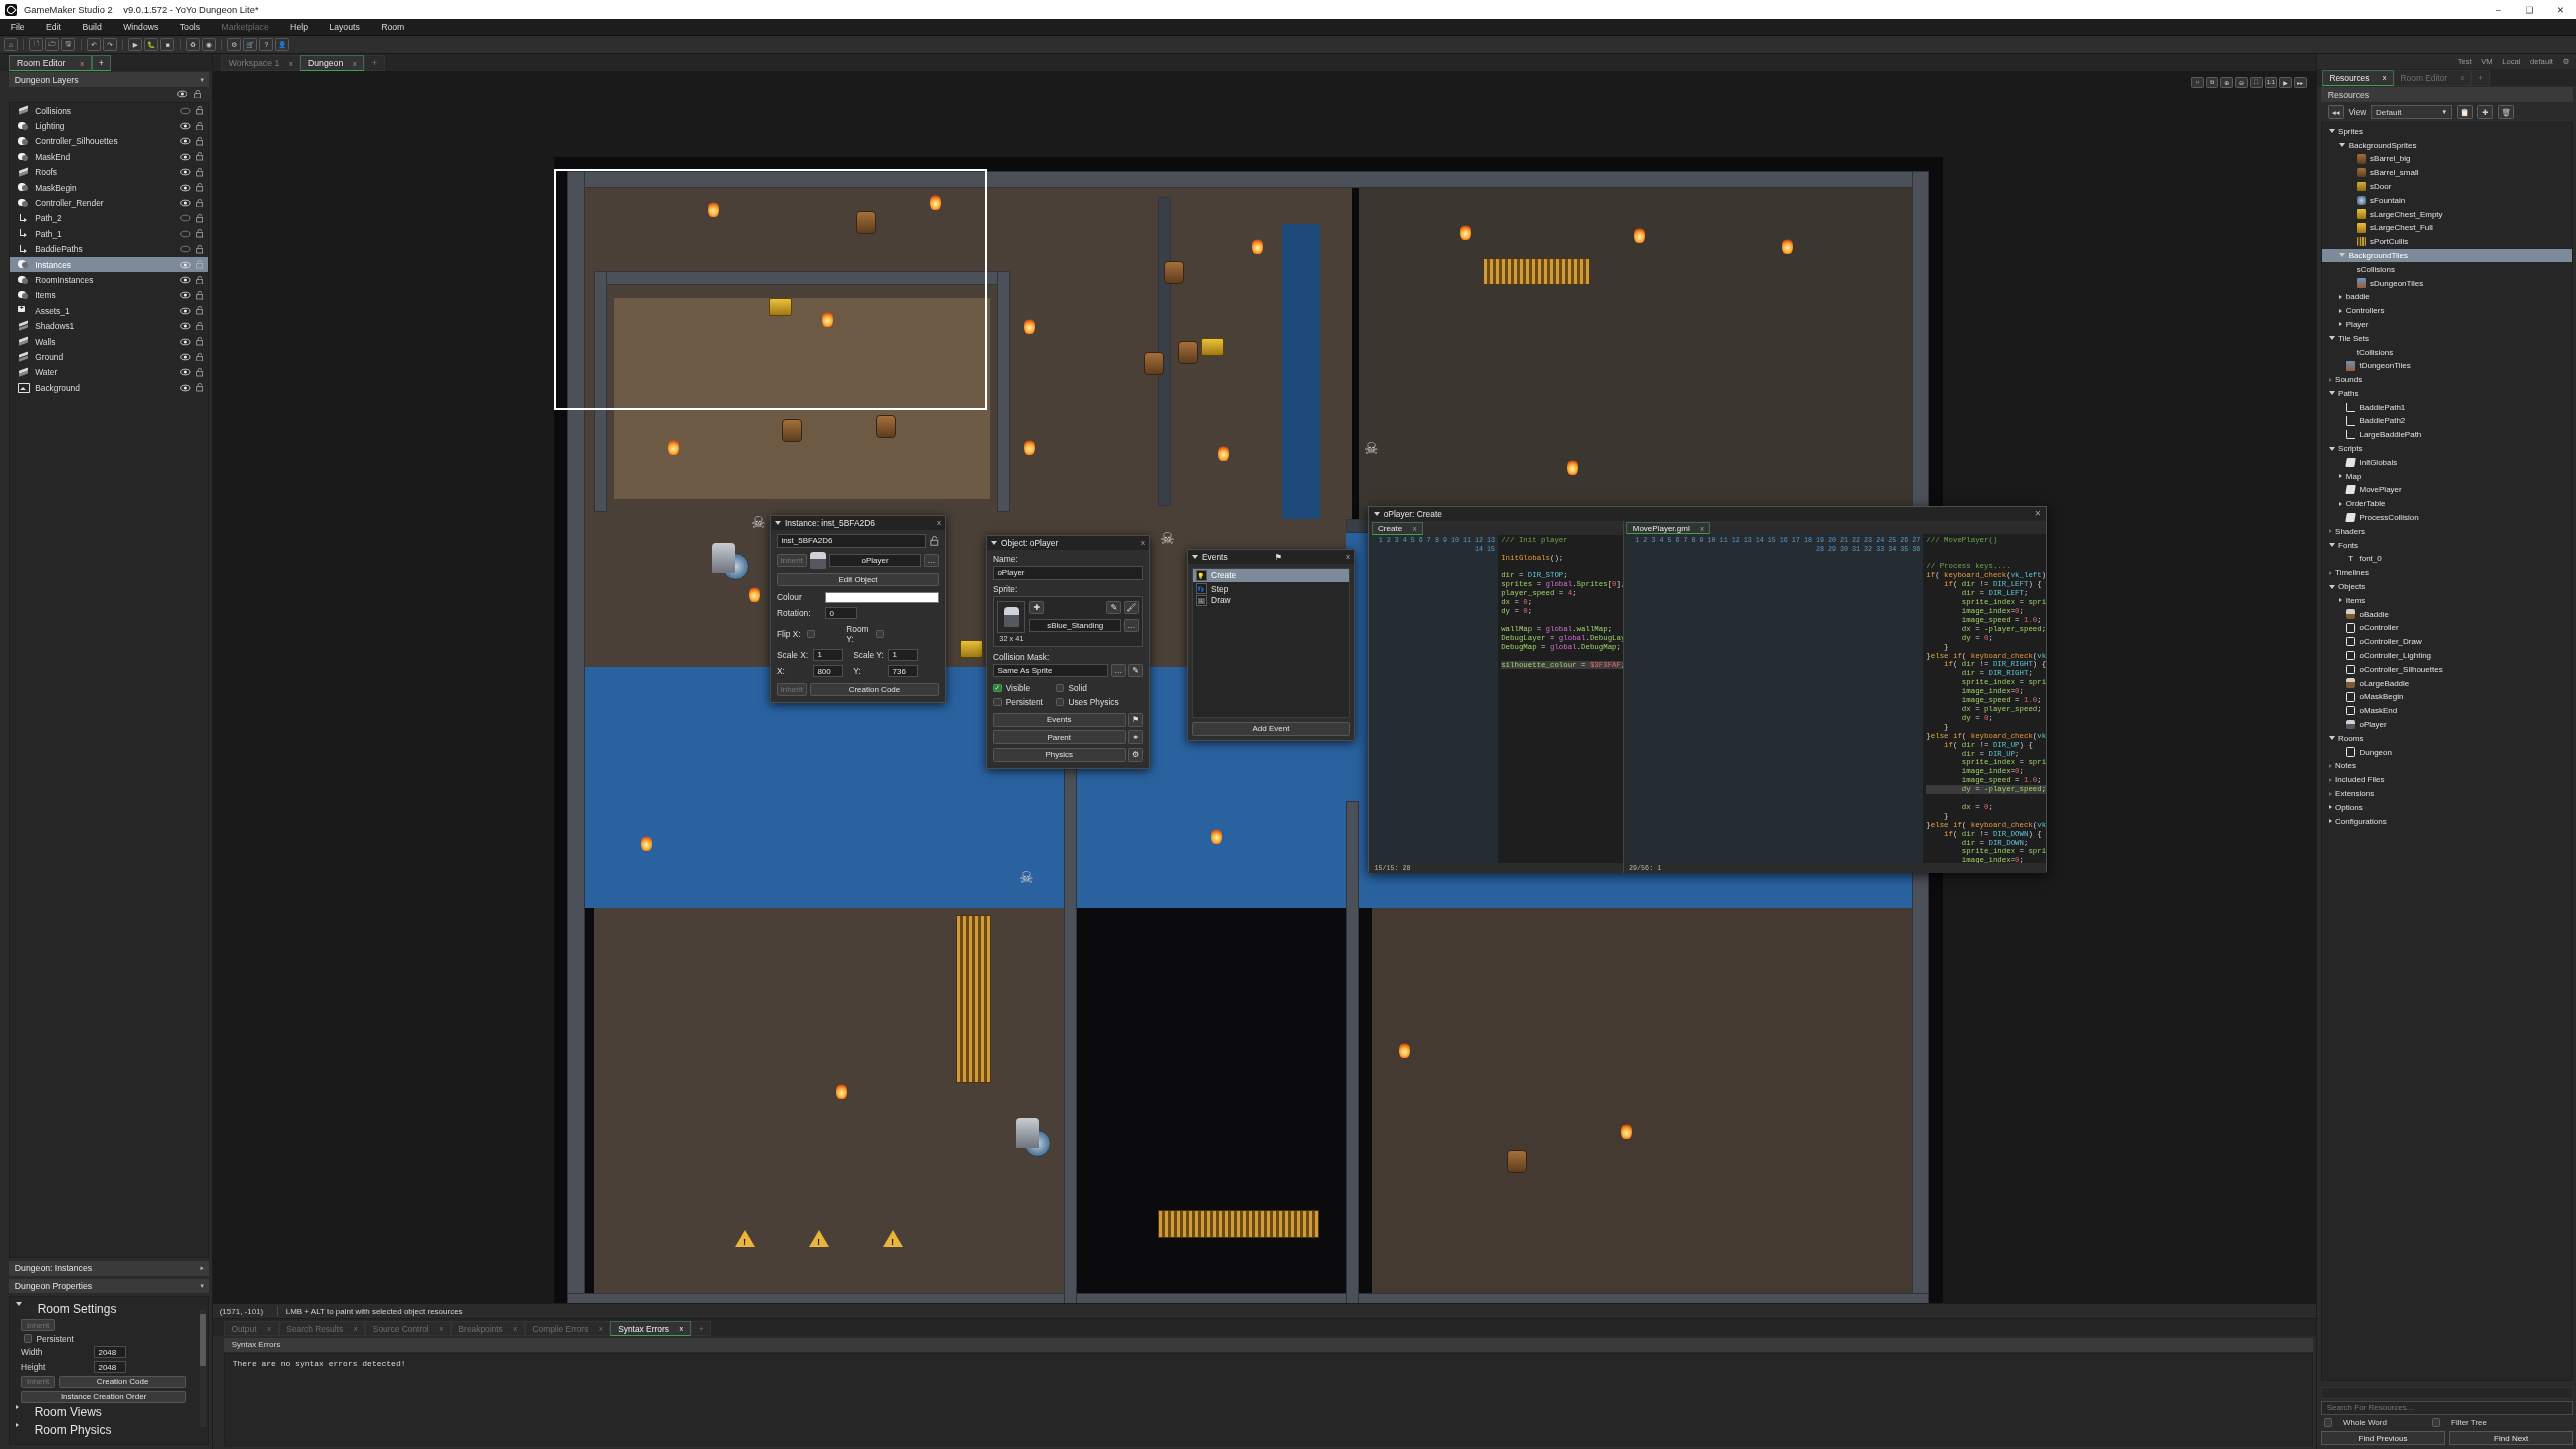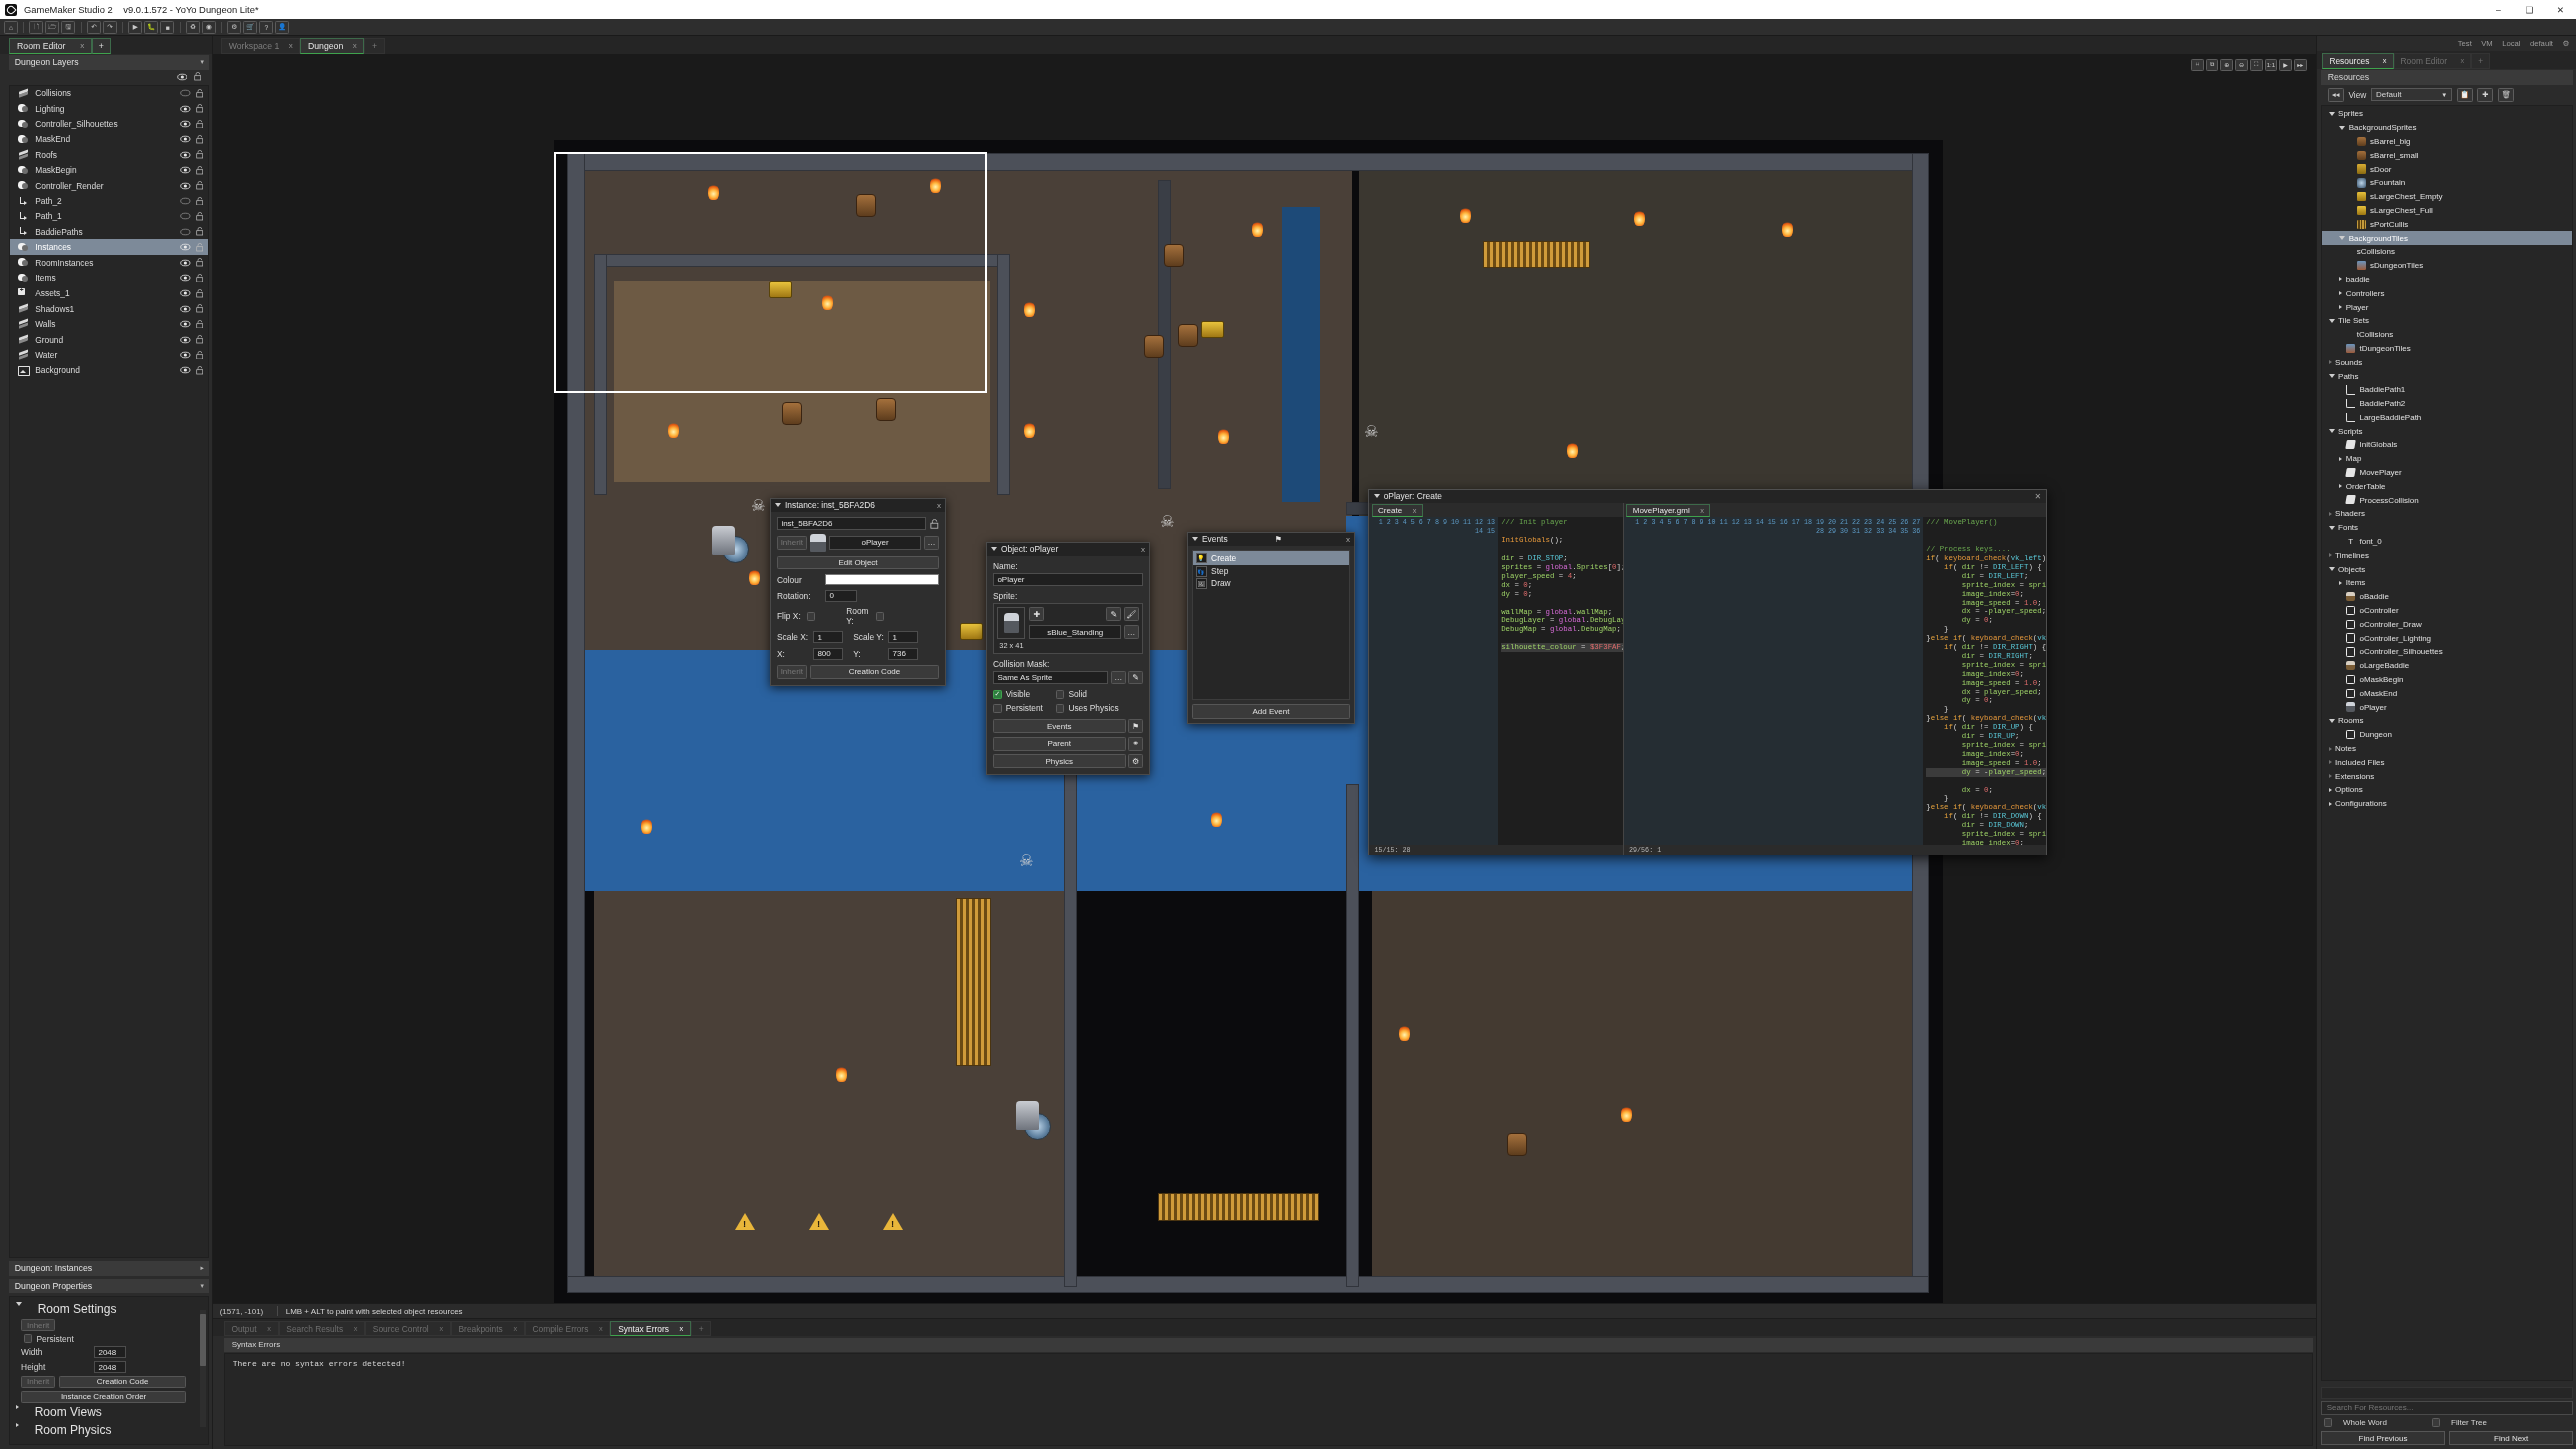--- a/index.html
+++ b/index.html
@@ -210,20 +210,31 @@
     <div class="gm-logo"></div>
     <span class="title-txt">GameMaker Studio 2</span>
     <span class="title-ver">v9.0.1.572 - YoYo Dungeon Lite*</span>
     <div class="win-ctrl">
       <div>–</div>
       <div>❑</div>
       <div>✕</div>
     </div>
   </div>
 
+  <div class="menubar" id="menubar">
+      <div class="mi">File</div>
+      <div class="mi">Edit</div>
+      <div class="mi">Build</div>
+      <div class="mi">Windows</div>
+      <div class="mi">Tools</div>
+      <div class="mi dim">Marketplace</div>
+      <div class="mi">Help</div>
+      <div class="mi">Layouts</div>
+      <div class="mi">Room</div>
+    </div>
 
   <div class="toolbar">
     <div class="tb">⌂</div>
     <div class="tbsep"></div>
     <div class="tb">🗋</div>
     <div class="tb">🗁</div>
     <div class="tb">🖫</div>
     <div class="tbsep"></div>
     <div class="tb">↶</div>
     <div class="tb">↷</div>
@@ -744,21 +755,21 @@
               <span class="lbl" style="width:35px;margin-left:10.7px;">Y:</span>
               <span class="fld" style="width:29.5px;">736</span>
             </div>
             <div style="display:flex;align-items:center;gap:3.4px;margin-top:5.4px;">
               <div class="btn dim" style="width:29.5px;height:13.4px;">Inherit</div>
               <div class="btn" style="flex:1;height:13.4px;">Creation Code</div>
             </div>
           </div>
         </div>
 
-        <div class="fw" style="left:773px;top:488px;width:164px;">
+        <div class="fw" style="left:773px;top:464px;width:164px;">
           <div class="fw-hdr">
             <span class="tri open" style="margin-right:4px;"></span>
             <span>Object: oPlayer</span>
             <span class="x">x</span>
           </div>
           <div class="fw-body">
             <div class="lbl">Name:</div>
             <div class="fld" style="height:13.4px;margin-top:2px;">oPlayer</div>
             <div class="lbl" style="margin-top:4.7px;">Sprite:</div>
             <div style="border:0.7px solid #4a4a4a;background:#272727;padding:3.4px;margin-top:2px;">

